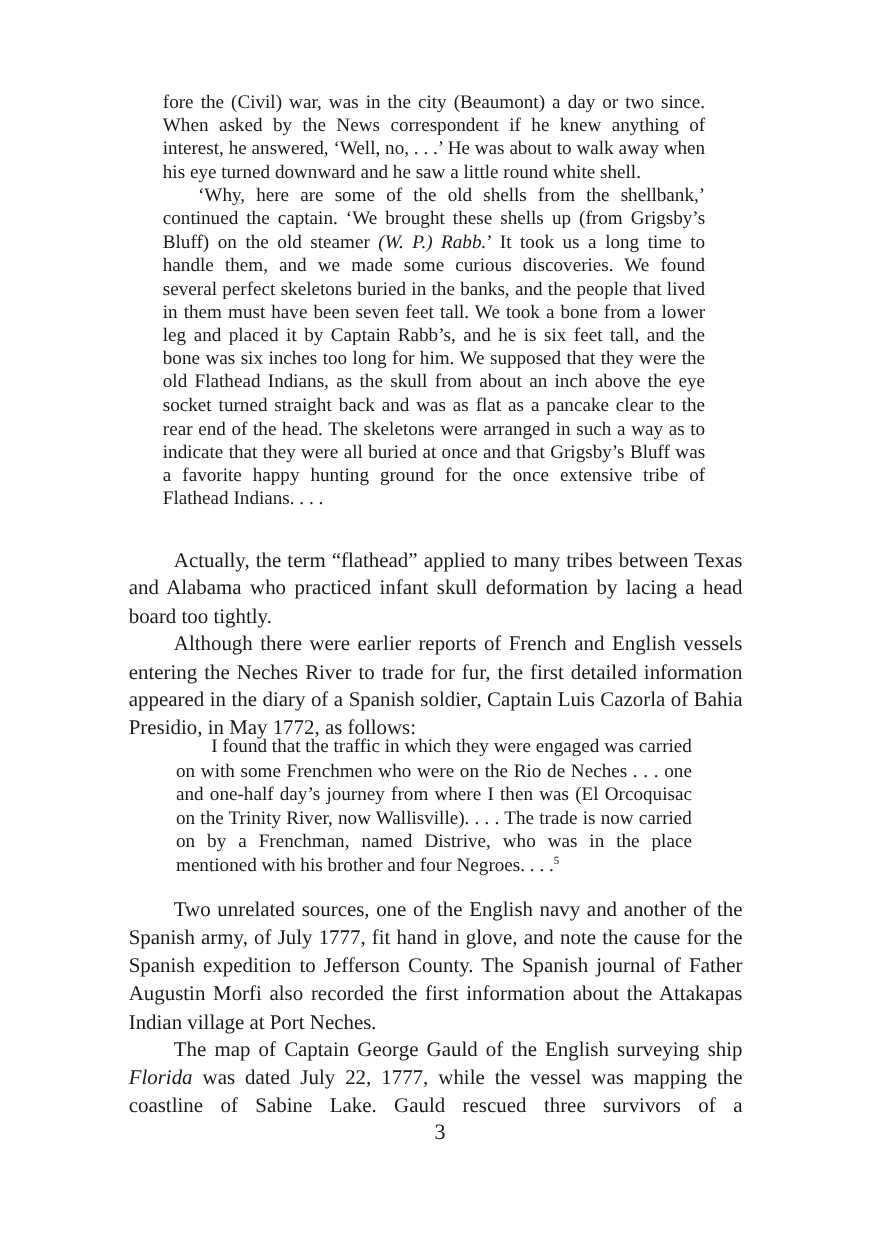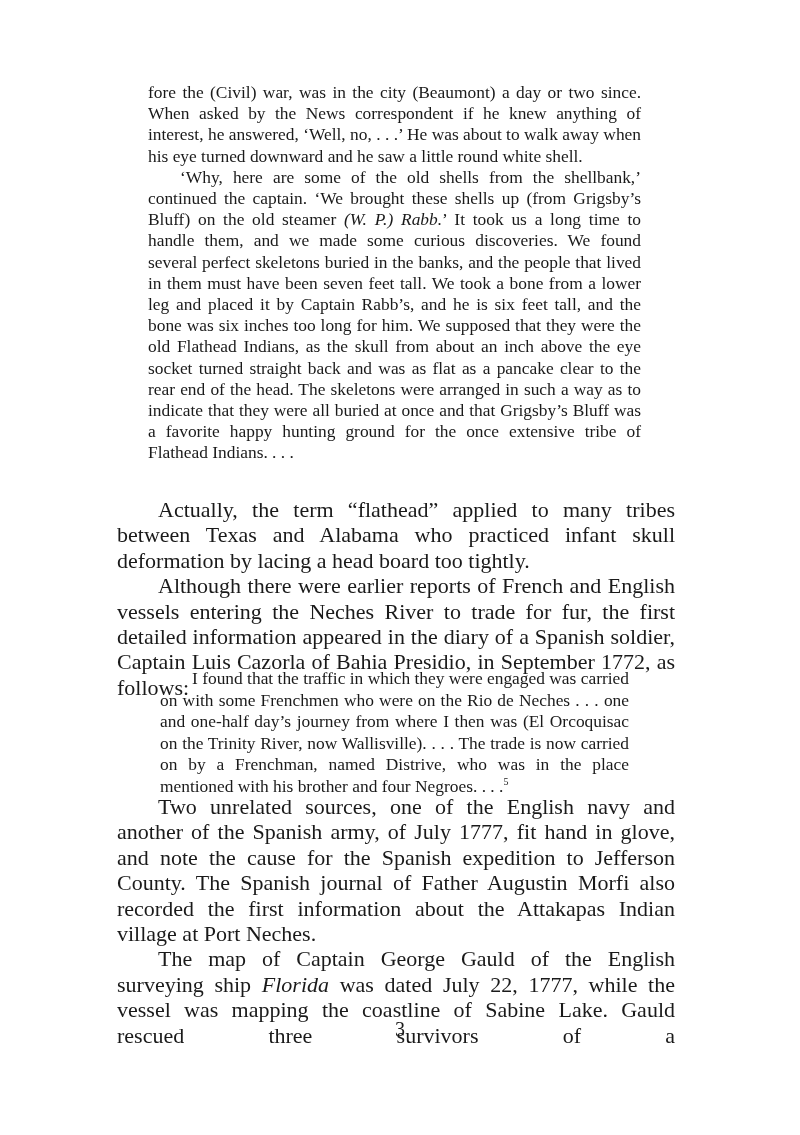--- a/index.html
+++ b/index.html
@@ -28,37 +28,37 @@
       font-size: 17.4px;
       line-height: 21.2px;
       text-align: justify;
     }
     .quote-top p { margin: 0; }
     .quote-top p.indent { text-indent: 32px; }
     .main-block {
       position: absolute;
       left: 117px;
       width: 558px;
-      font-size: 22px;
+      font-size: 19px;
       line-height: 25.4px;
       text-align: justify;
     }
     .main-block p { margin: 0; text-indent: 41px; }
     .mb1 { top: 497px; }
     .quote-mid {
       position: absolute;
       left: 148px;
       top: 656px;
       width: 493px;
       font-size: 17.4px;
       line-height: 21.6px;
       text-align: justify;
     }
     .quote-mid p { margin: 12px; text-indent: 32px; }
-    .mb2 { top: 794px; }
+    .mb2 { top: 815px; }
     sup { font-size: 10px; line-height: 0; vertical-align: 7px; }
     em { font-style: italic; }
     .page-number {
       position: absolute;
       left: 0; width: 800px;
       top: 1018px;
       text-align: center;
       font-size: 20px;
     }
     .last-line-justify { text-align-last: justify; }
@@ -68,21 +68,21 @@
 
 <div class="page">
 
   <div class="quote-top">
     <p>fore the (Civil) war, was in the city (Beaumont) a day or two since. When asked by the News correspondent if he knew any­thing of interest, he answered, ‘Well, no, . . .’ He was about to walk away when his eye turned downward and he saw a little round white shell.</p>
     <p class="indent"><span>‘Why, here are some of the old shells from the shellbank,’ continued the captain. ‘We brought these shells up (from Grigs­by’s Bluff) on the old steamer </span><em>(W. P.) Rabb.</em><span>’ It took us a long time to handle them, and we made some curious discoveries. We found several perfect skeletons buried in the banks, and the people that lived in them must have been seven feet tall. We took a bone from a lower leg and placed it by Captain Rabb’s, and he is six feet tall, and the bone was six inches too long for him. We supposed that they were the old Flathead Indians, as the skull from about an inch above the eye socket turned straight back and was as flat as a pancake clear to the rear end of the head. The skeletons were arranged in such a way as to indicate that they were all buried at once and that Grigsby’s Bluff was a favorite happy hunting ground for the once extensive tribe of Flathead Indians. . . .</span></p>
   </div>
 
   <div class="main-block mb1">
     <p>Actually, the term “flathead” applied to many tribes between Texas and Alabama who practiced infant skull deformation by lac­ing a head board too tightly.</p>
-    <p>Although there were earlier reports of French and English ves­sels entering the Neches River to trade for fur, the first detailed in­formation appeared in the diary of a Spanish soldier, Captain Luis Cazorla of Bahia Presidio, in September 1772, as follows:</p>
+    <p>Although there were earlier reports of French and English ves­sels entering the Neches River to trade for fur, the first detailed in­formation appeared in the diary of a Spanish soldier, Captain Luis Cazorla of Bahia Presidio, in May 1772, as follows:</p>
   </div>
 
   <div class="quote-mid">
     <p><span>I found that the traffic in which they were engaged was car­ried on with some Frenchmen who were on the Rio de Neches . . . one and one-half day’s journey from where I then was (El Orco­quisac on the Trinity River, now Wallisville). . . . The trade is now carried on by a Frenchman, named Distrive, who was in the place mentioned with his brother and four Negroes. . . .</span><sup>5</sup></p>
   </div>
 
   <div class="main-block mb2">
     <p>Two unrelated sources, one of the English navy and another of the Spanish army, of July 1777, fit hand in glove, and note the cause for the Spanish expedition to Jefferson County. The Spanish journal of Father Augustin Morfi also recorded the first informa­tion about the Attakapas Indian village at Port Neches.</p>
     <p class="last-line-justify"><span>The map of Captain George Gauld of the English surveying ship </span><em>Florida</em><span> was dated July 22, 1777, while the vessel was mapping the coastline of Sabine Lake. Gauld rescued three survivors of a</span></p>
   </div>

